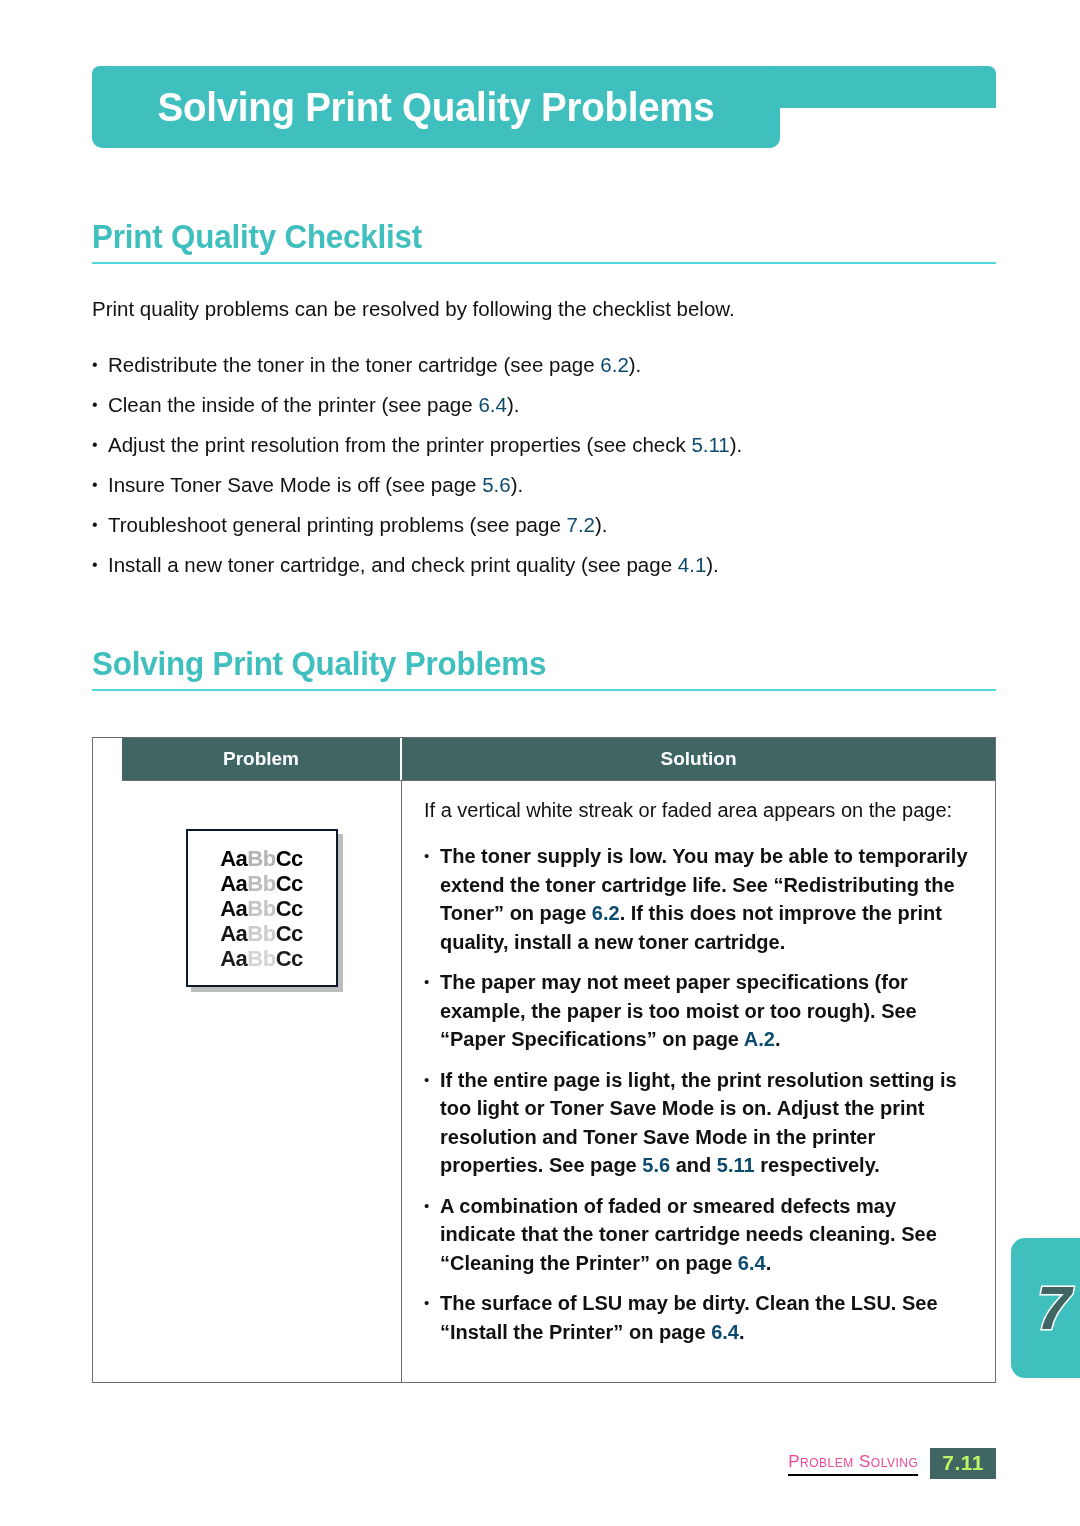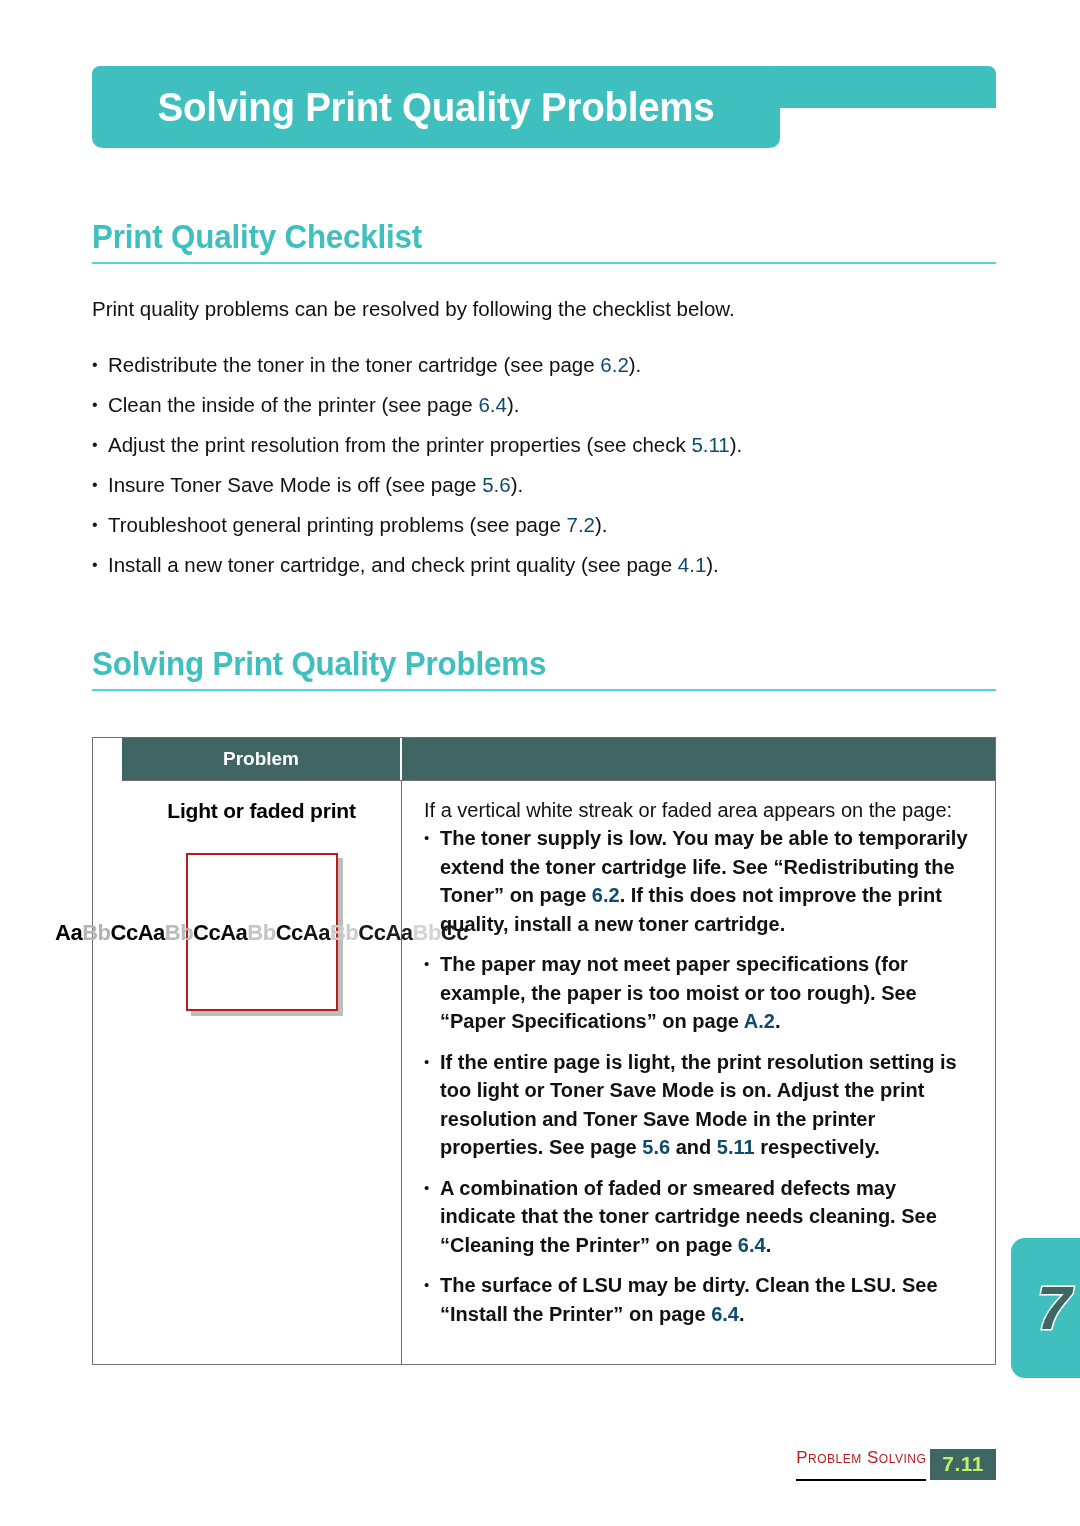--- a/index.html
+++ b/index.html
@@ -181,24 +181,24 @@
     top: 5px;
     width: 152px;
     height: 158px;
     background: #bdbdbd;
   }
   #sample-page {
     position: relative;
     width: 152px;
     height: 158px;
     background: #ffffff;
-    border: 2px solid #b91c1c;
+    border: 2px solid #0f172a;
     box-sizing: border-box;
     display: flex;
-    flex-direction: row;
+    flex-direction: column;
     justify-content: center;
     align-items: center;
     padding: 4px 0;
   }
   .sample-line {
     font-size: 22px;
     font-weight: bold;
     line-height: 25px;
     letter-spacing: -0.5px;
     white-space: nowrap;
@@ -218,20 +218,21 @@
   .sample-line.l5 .fade { color: #d4d4d4; }
 
   #cell-solution {
     flex: 1 1 auto;
     box-sizing: border-box;
     padding: 16px 18px 24px 22px;
   }
   #solution-intro {
     font-size: 20px;
     line-height: 27px;
+    margin-bottom: 18px;
     color: #111;
   }
   .sol-item {
     display: flex;
     align-items: flex-start;
     font-size: 20px;
     line-height: 28.5px;
     margin-bottom: 12px;
     color: #111;
   }
@@ -274,23 +275,23 @@
     width: 904px;
     display: flex;
     justify-content: flex-end;
     align-items: center;
   }
   #footer-label {
     font-size: 17px;
     font-variant: small-caps;
     letter-spacing: 0.5px;
     border-bottom: 2px solid #000;
-    padding-bottom: 11px;
-    margin-right: 4px;
-    color: #b91c1c;
+    padding-bottom: 2px;
+    margin-right: 12px;
+    color: #ec4899;
   }
   #footer-page {
     background: #406663;
     color: #bef264;
     font-size: 21px;
     font-weight: bold;
     padding: 3px 12px 4px 12px;
     letter-spacing: 0.5px;
   }
 </style>
@@ -339,26 +340,26 @@
 
 <div class="section-head" style="top:645px;">
   <div class="sh-text">Solving Print Quality Problems</div>
   <div class="sh-rule"></div>
 </div>
 
 <div id="pq-table">
 
   <div id="table-head">
     <div class="th" id="th-problem">Problem</div>
+    <div class="th" id="th-solution">Solution</div>
   </div>
 
   <div id="table-body">
 
     <div id="cell-problem">
-      <div id="problem-label">Light or faded print</div>
 
       <div id="sample-wrap">
         <div id="sample-shadow"></div>
         <div id="sample-page">
             <div class="sample-line l1"><span class="dark">Aa</span><span class="fade">Bb</span><span class="dark">Cc</span></div>
             <div class="sample-line l2"><span class="dark">Aa</span><span class="fade">Bb</span><span class="dark">Cc</span></div>
             <div class="sample-line l3"><span class="dark">Aa</span><span class="fade">Bb</span><span class="dark">Cc</span></div>
             <div class="sample-line l4"><span class="dark">Aa</span><span class="fade">Bb</span><span class="dark">Cc</span></div>
             <div class="sample-line l5"><span class="dark">Aa</span><span class="fade">Bb</span><span class="dark">Cc</span></div>
           </div>

